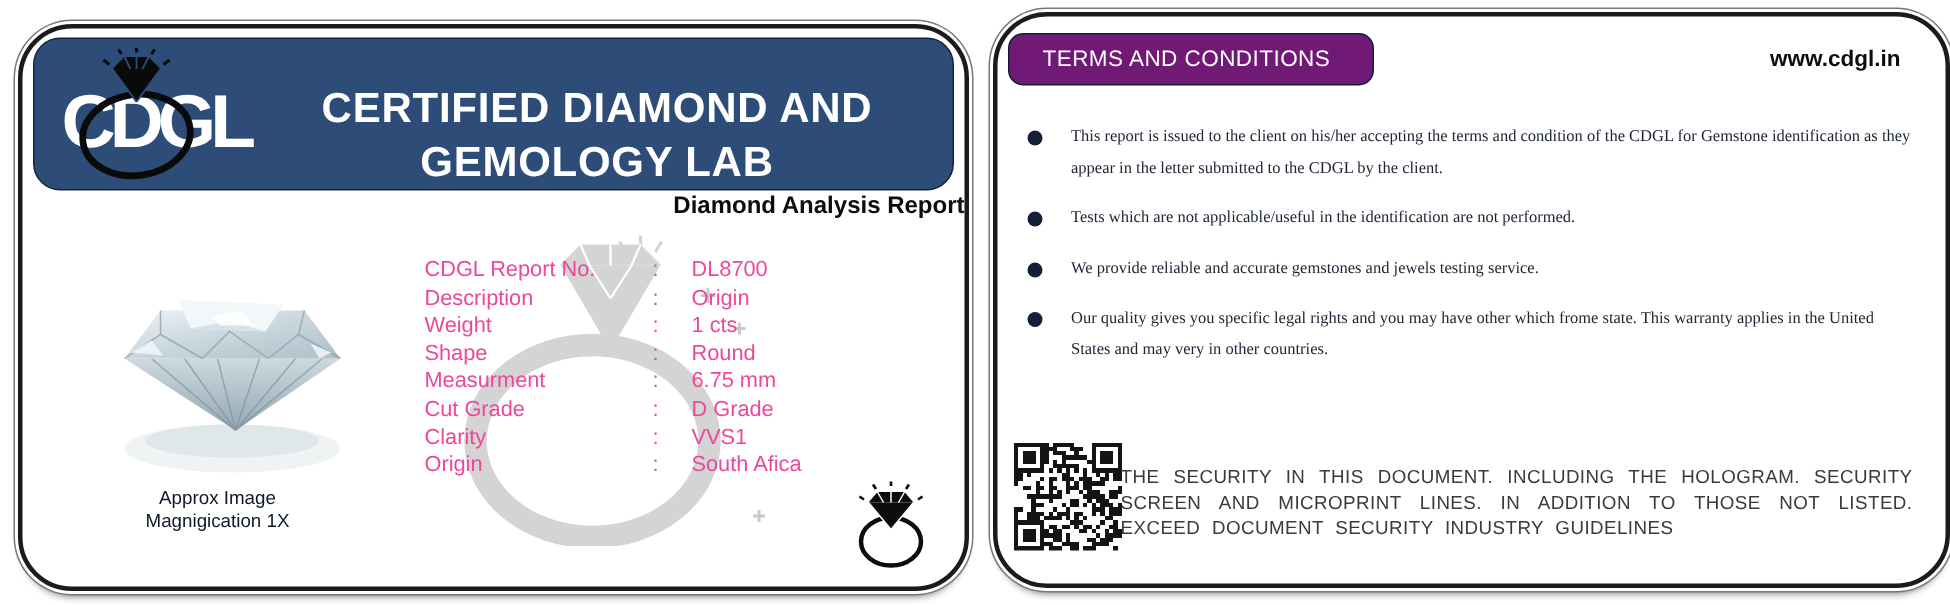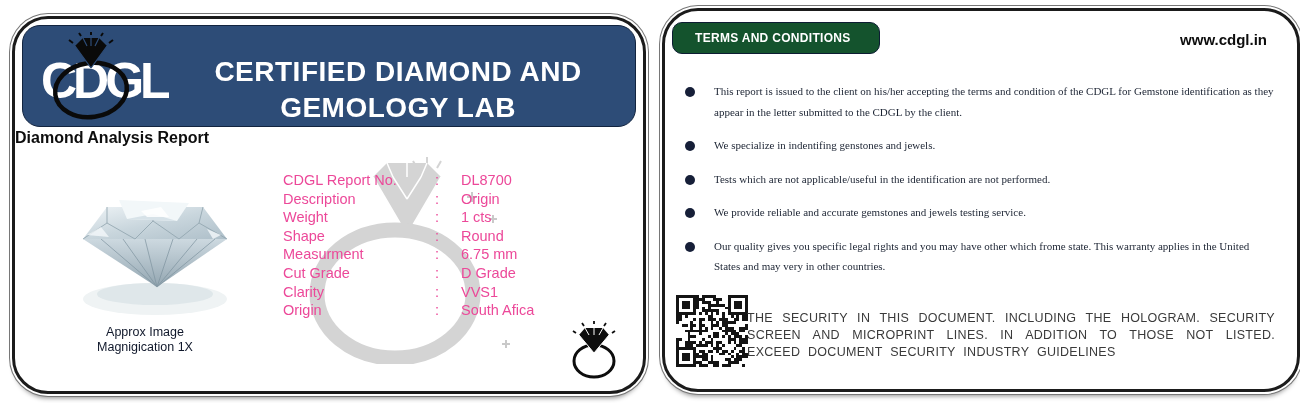--- a/index.html
+++ b/index.html
@@ -12,35 +12,35 @@
 
   
   .hdr-bar{position:absolute;left:7px;top:6px;right:7px;height:100px;background:#2d4c77;
            border-radius:18px;border:1px solid #12243f;}
   .logo-wrap{position:absolute;left:16px;top:4px;width:130px;height:94px;}
   .logo-text{position:absolute;left:2px;top:26px;color:#ffffff;font-weight:bold;
              font-size:50px;letter-spacing:-4px;line-height:1;}
   .logo-ring{position:absolute;left:0;top:0;}
   .hdr-titles{position:absolute;left:150px;right:12px;top:13px;text-align:center;color:#ffffff;
               font-weight:bold;font-size:28px;line-height:36px;letter-spacing:.5px;margin-top:15px;}
-  .report-title{position:absolute;left:0;right:0;top:110px;text-align:left;color:#0d0d0d;
+  .report-title{position:absolute;left:0;right:0;top:110px;text-align:right;color:#0d0d0d;
                 font-weight:bold;font-size:16px;}
   .watermark{position:absolute;left:262px;top:130px;z-index:0;}
   .photo{position:absolute;left:42px;top:148px;z-index:1;}
   .photo-caption{position:absolute;left:16px;top:306px;width:228px;text-align:center;
                  font-size:12.5px;line-height:15px;color:#0f172a;z-index:2;}
   .spec-table{position:absolute;left:268px;top:152px;z-index:2;display:grid;
               grid-template-columns:152px 26px auto;font-weight:normal;font-size:14.5px;
               line-height:18.6px;color:#ec4899;}
   .spec-table span{white-space:nowrap;}
   .ring-icon{position:absolute;right:18px;bottom:8px;z-index:2;}
 
   
-  .tc-badge{position:absolute;left:7px;top:11px;background:#14532d;color:#ffffff;
-            font-weight:bold;font-size:12px;letter-spacing:.3px;padding:8px 28px 8px 22px;
+  .tc-badge{position:absolute;left:7px;top:11px;background:#701a75;color:#ffffff;
+            font-weight:normal;font-size:15px;letter-spacing:.3px;padding:8px 28px 8px 22px;
             border-radius:10px;border:1px solid #0d1d33;}
   .website{position:absolute;right:30px;top:20px;font-weight:bold;font-size:15px;color:#0d0d0d;}
   .terms-list{position:absolute;left:20px;right:22px;top:70px;}
   .term-item{display:flex;margin-bottom:13px;}
   .term-bullet{flex:0 0 10px;width:10px;height:10px;border-radius:50%;background:#161f38;
                margin-top:6px;}
   .term-text{font-family:"Liberation Serif",serif;font-size:11px;line-height:20.5px;
              color:#1c2433;padding-left:19px;}
   .qr-wrap{position:absolute;left:11px;bottom:22px;width:72px;height:72px;}
   .security-text{position:absolute;left:82px;right:22px;bottom:28px;font-size:12.5px;
@@ -152,24 +152,20 @@
 
   <div class="card card-right">
 
     <div class="tc-badge">TERMS AND CONDITIONS</div>
     <div class="website">www.cdgl.in</div>
 
     <div class="terms-list">
       <div class="term-item">
         <span class="term-bullet"></span>
         <span class="term-text">This report is issued to the client on his/her accepting the terms and condition of the CDGL for Gemstone identification as they appear in the letter submitted to the CDGL by the client.</span>
-      </div>
-      <div class="term-item">
-        <span class="term-bullet"></span>
-        <span class="term-text">We specialize in indentifing genstones and jewels.</span>
       </div>
       <div class="term-item">
         <span class="term-bullet"></span>
         <span class="term-text">Tests which are not applicable/useful in the identification are not performed.</span>
       </div>
       <div class="term-item">
         <span class="term-bullet"></span>
         <span class="term-text">We provide reliable and accurate gemstones and jewels testing service.</span>
       </div>
       <div class="term-item">

